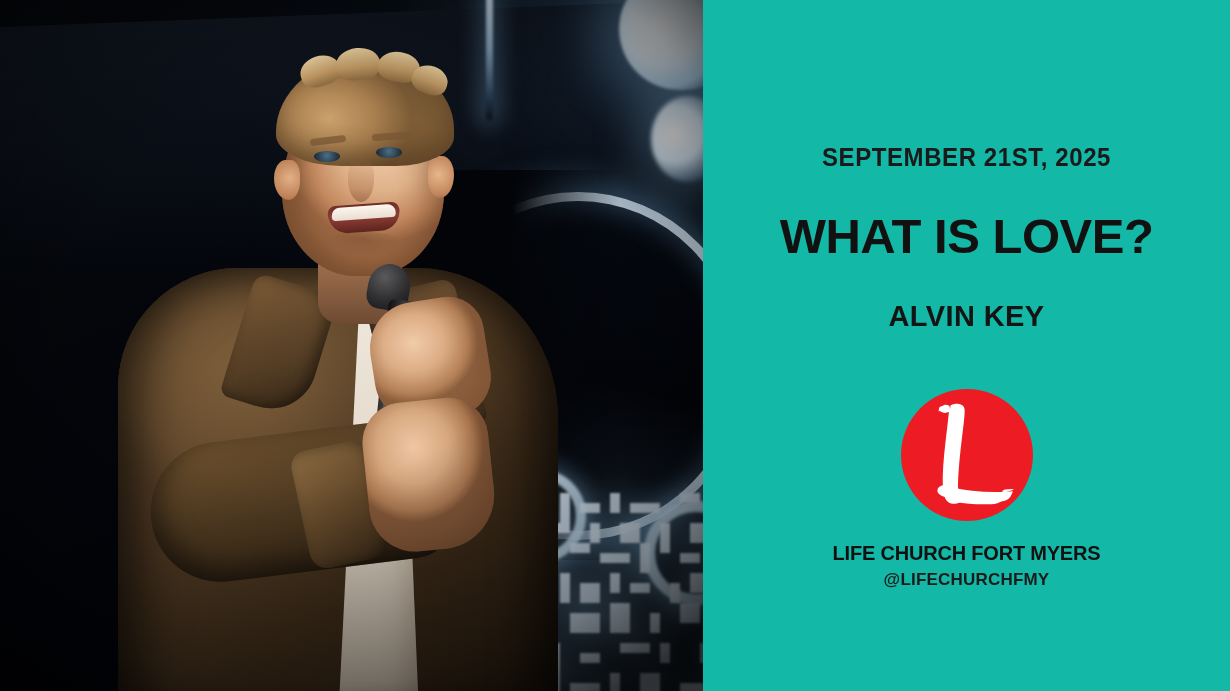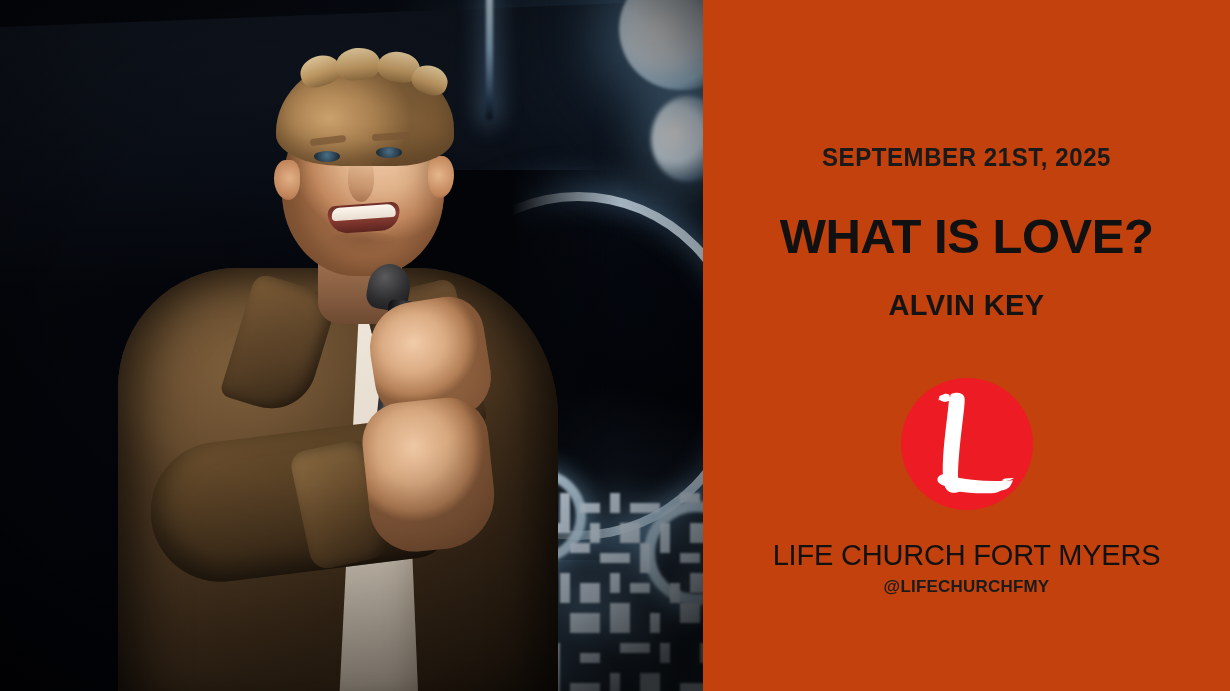--- a/index.html
+++ b/index.html
@@ -330,21 +330,21 @@
     inset: 0;
     background: radial-gradient(78% 70% at 44% 42%, rgba(0,0,0,0) 40%, rgba(0,0,0,0.45) 82%, rgba(0,0,0,0.78) 100%);
     pointer-events: none;
   }
 
   
   .info-panel {
     position: relative;
     flex: 1 1 auto;
     height: 691px;
-    background: #c2410c;
+    background: #14b8a6;
     display: flex;
     flex-direction: column;
     align-items: center;
   }
 
   .event-date {
     margin-top: 145px;
     font-size: 25px;
     font-weight: 700;
     letter-spacing: 0.6px;
@@ -358,21 +358,21 @@
     margin-top: 42px;
     font-size: 49px;
     font-weight: 700;
     letter-spacing: -0.5px;
     color: #111111;
     text-align: center;
     line-height: 1;
     white-space: nowrap;
   }
   .speaker-name {
-    margin-top: 30px;
+    margin-top: 41px;
     font-size: 29px;
     font-weight: 700;
     letter-spacing: 0.4px;
     color: #141414;
     text-align: center;
     line-height: 1;
     white-space: nowrap;
   }
 
   .logo-wrap {
@@ -387,23 +387,23 @@
     border-radius: 50%;
     background: #ED1C24;
   }
   .logo-mark {
     position: absolute;
     inset: 0;
   }
   .logo-mark svg { display: block; width: 132px; height: 132px; }
 
   .church-name {
-    margin-top: 31px;
-    font-size: 29px;
-    font-weight: 400;
+    margin-top: 22px;
+    font-size: 20px;
+    font-weight: 700;
     letter-spacing: -0.2px;
     color: #111111;
     text-align: center;
     line-height: 1;
     white-space: nowrap;
   }
   .church-handle {
     margin-top: 8px;
     font-size: 17px;
     font-weight: 700;

